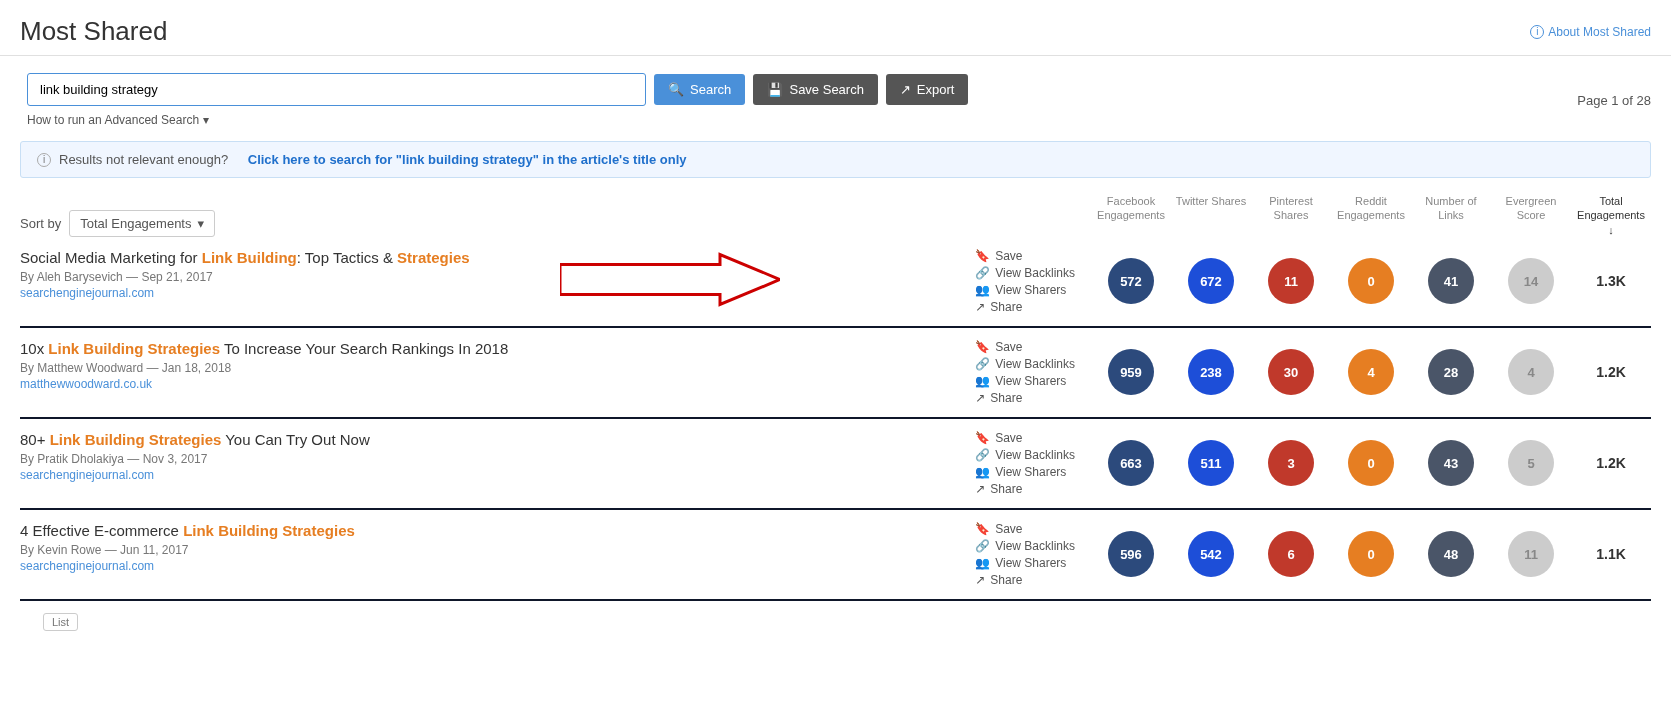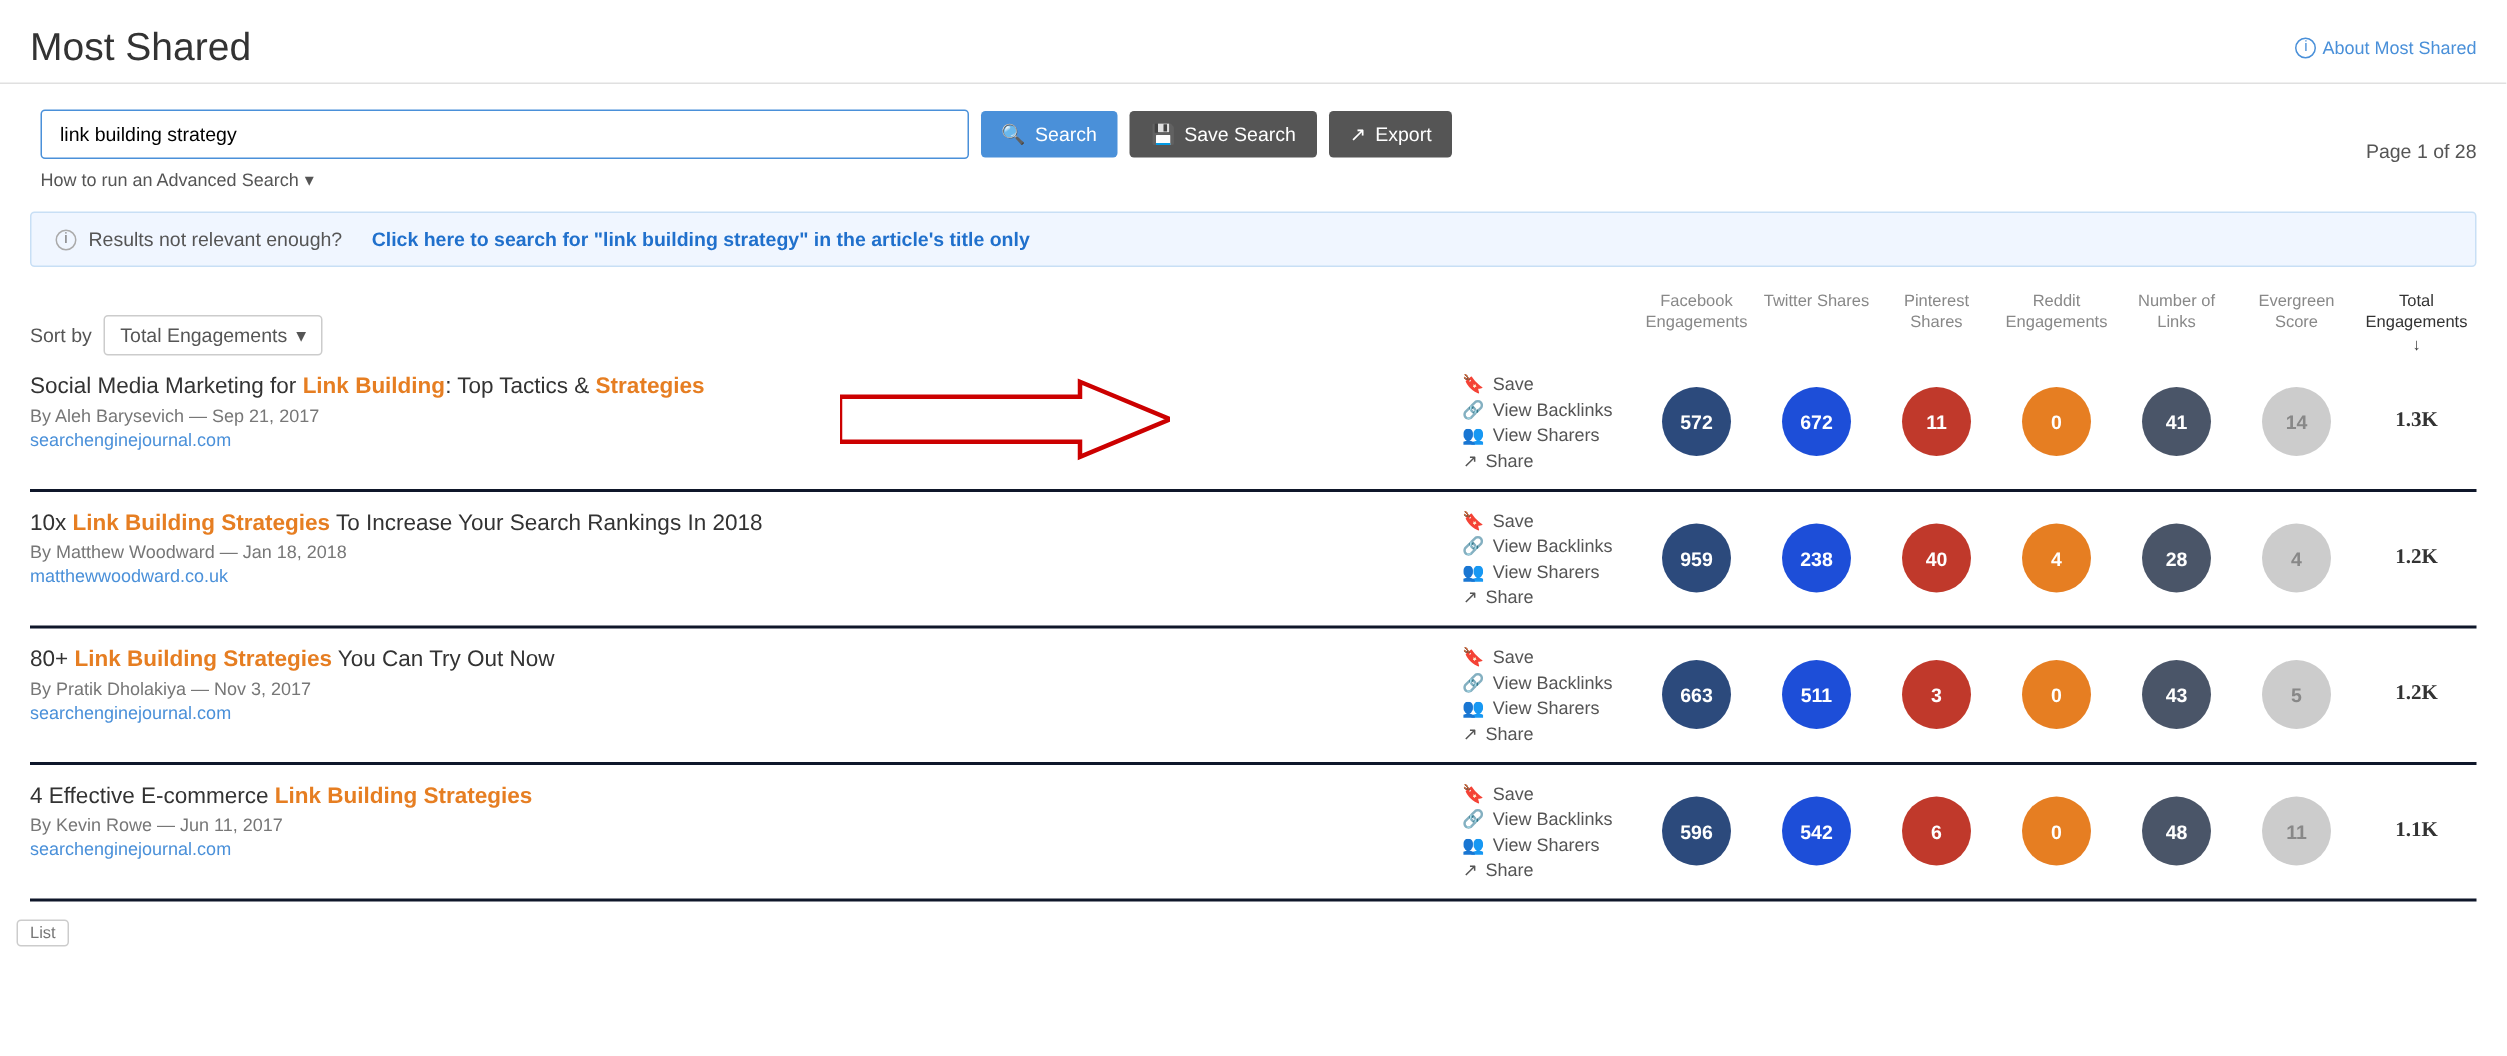--- a/index.html
+++ b/index.html
@@ -137,21 +137,20 @@
     .badge-orange { background: #e67e22; }
     .badge-dark-gray { background: #4a5568; }
     .badge-light-gray { background: #ccc; color: #888; }
 
     .metric-total {
       width: 80px;
       text-align: center;
       font-size: 14px;
       font-weight: bold;
       color: #333;
-      font-family: Liberation Serif, serif;
     }
 
     .list-badge {
       display: inline-block;
       border: 1px solid #ccc;
       border-radius: 3px;
       padding: 2px 8px;
       font-size: 11px;
       color: #777;
       margin-top: 4px;
@@ -300,21 +299,21 @@
       </div>
     </div>
     <div class="result-metrics">
       <div class="metric-cell">
         <div class="metric-badge badge-dark-blue">959</div>
       </div>
       <div class="metric-cell">
         <div class="metric-badge badge-light-blue">238</div>
       </div>
       <div class="metric-cell">
-        <div class="metric-badge badge-red">40</div>
+        <div class="metric-badge badge-red">30</div>
       </div>
       <div class="metric-cell">
         <div class="metric-badge badge-orange">4</div>
       </div>
       <div class="metric-cell">
         <div class="metric-badge badge-dark-gray">28</div>
       </div>
       <div class="metric-cell">
         <div class="metric-badge badge-light-gray">4</div>
       </div>
@@ -410,15 +409,15 @@
         <div class="metric-badge badge-dark-gray">48</div>
       </div>
       <div class="metric-cell">
         <div class="metric-badge badge-light-gray">11</div>
       </div>
       <div class="metric-total">1.1K</div>
     </div>
   </div>
   </div>
 
-<div style="padding: 8px 11px;">
+<div style="padding: 8px 11px; margin-left: 32px;">
   <span class="list-badge">List</span>
 </div>
 
 </body></html>

